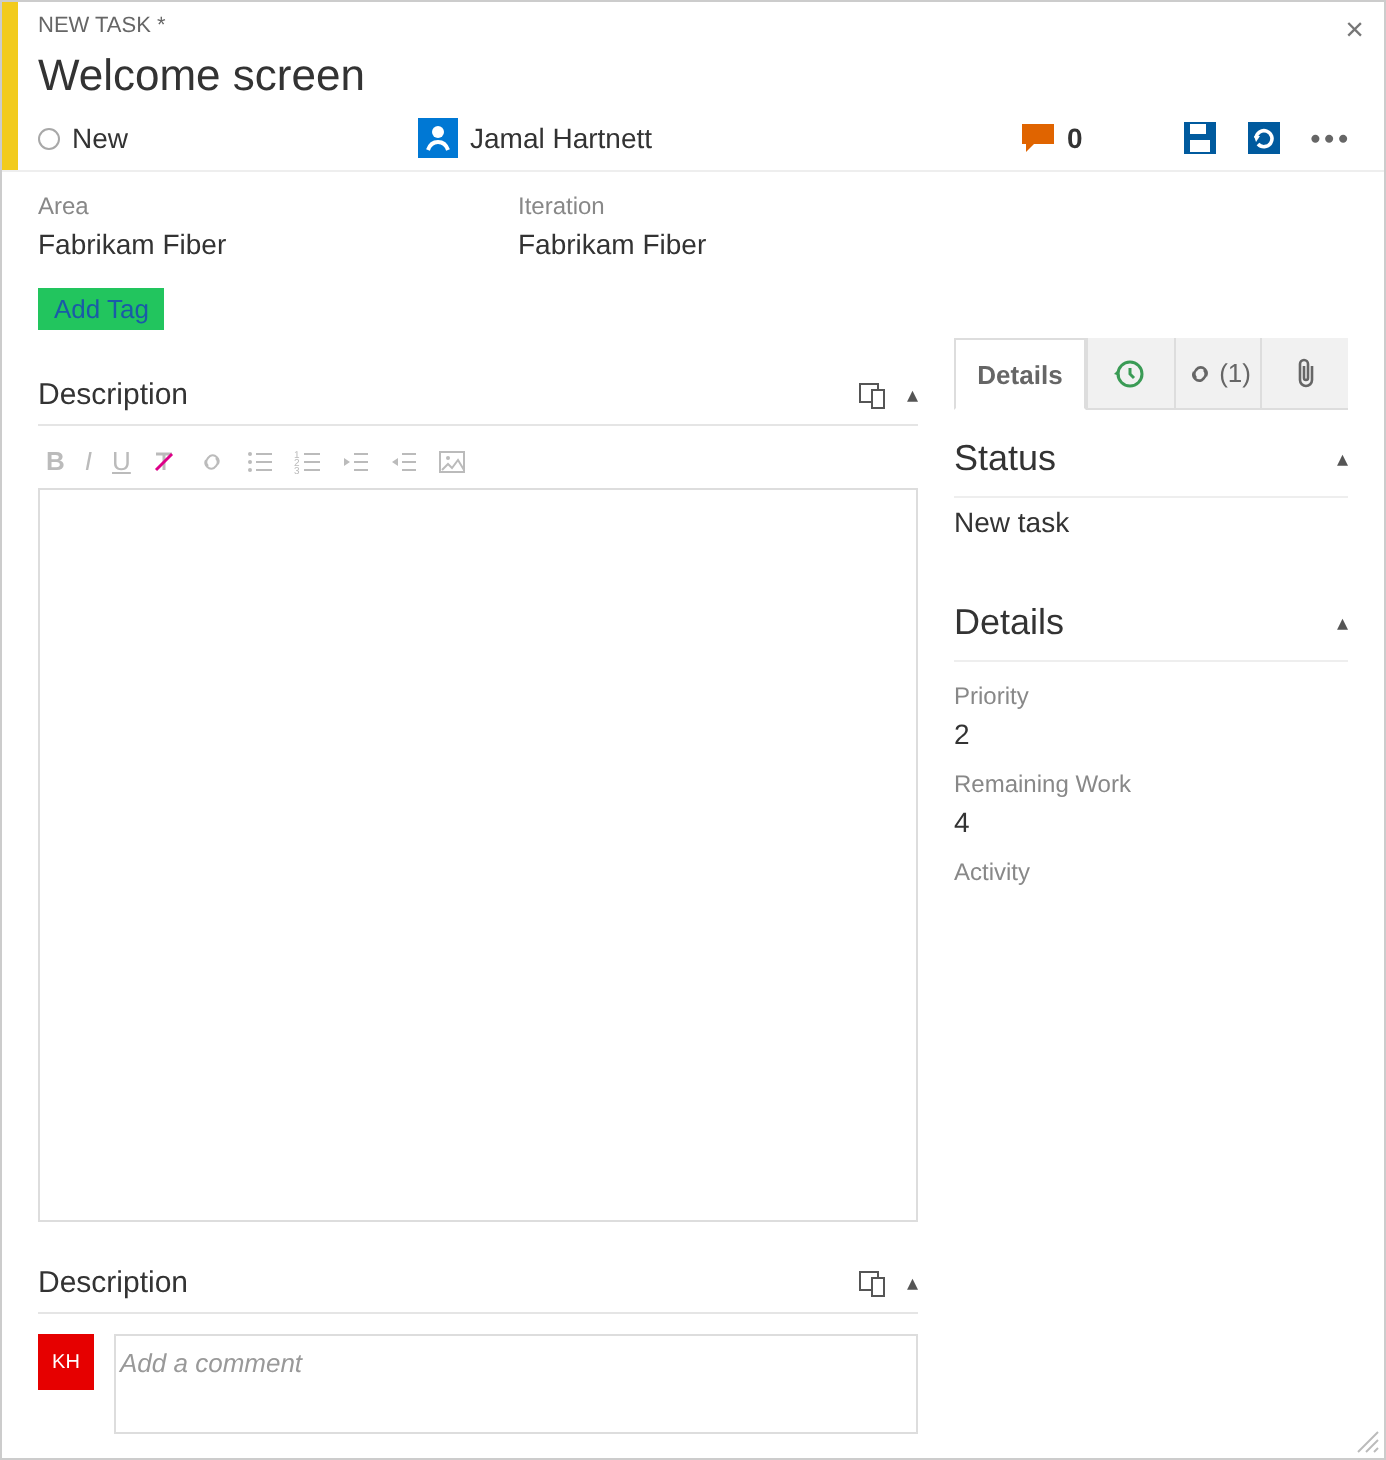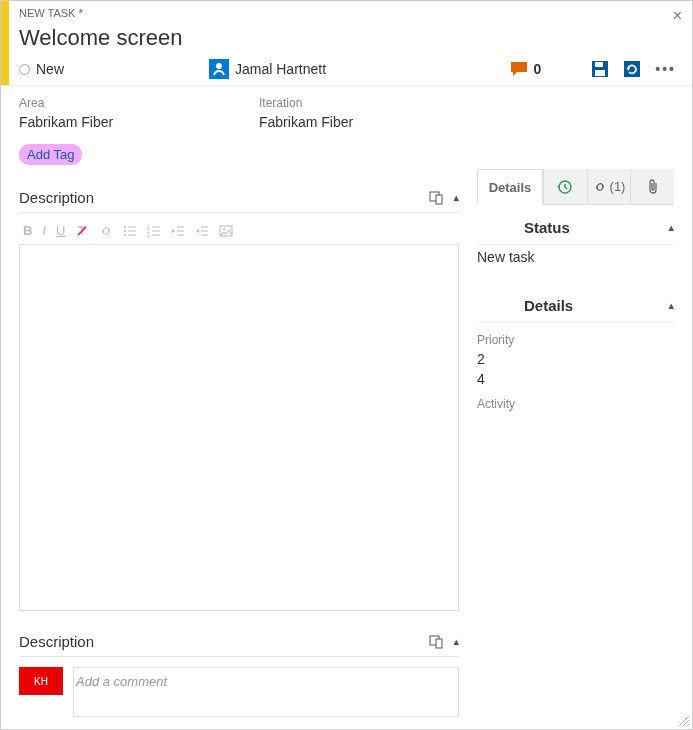--- a/index.html
+++ b/index.html
@@ -118,26 +118,25 @@
     background: #fff;
     border-top: 1px solid #eee;
     flex-wrap: wrap;
   }
   .cls-col { flex: 0 0 240px; }
   .cls-label { font-size: 12px; color: #888; }
   .cls-value { font-size: 14px; color: #333; padding: 4px 0; }
   .tag-row { width:100%; margin-top: 10px; }
   .add-tag {
     display: inline-block;
-    background: #f0abfc;
+    background: #22c55e;
     color: #1a5aa8;
     font-size: 13px;
     padding: 3px 8px;
     cursor: pointer;
-    border-radius: 10px;
   }
   
   .body-area { display: flex; flex: 1; overflow: hidden; }
   .left-col { flex: 1; padding: 12px 18px; display:flex; flex-direction:column; overflow:hidden;}
   .right-col { width: 215px; border-left: 0; padding: 0 18px 0 0; }
   .section-header {
     display: flex;
     align-items: center;
     border-bottom: 1px solid #e5e5e5;
     padding: 4px 0 6px 0;
@@ -154,21 +153,21 @@
     align-items: center;
   }
   .rte-area {
     border: 1px solid #ddd;
     flex: 1;
     min-height: 280px;
     background: #fff;
   }
   .discussion-row { display:flex; gap:10px; margin-top: 10px; }
   .avatar-small {
-    width: 44px;
+    width: 28px;
     height: 28px;
     background: #e60000;
     color: #fff;
     font-size: 10px;
     display:flex; align-items:center; justify-content:center;
     flex-shrink:0;
   }
   .comment-box {
     flex:1;
     border: 1px solid #ddd;
@@ -202,21 +201,21 @@
     position: relative;
     z-index: 1;
     background:#fff;
   }
   .tab-icon { flex: 1; background: #f1f1f1; border-left: 1px solid #ddd; }
   .right-group-header {
     display:flex; align-items:center;
     padding: 14px 0 8px 0;
     border-bottom: 1px solid #eee;
   }
-  .right-group-title { font-size: 15px; font-weight: 700; color:#333; flex:1;margin-left:47px;}
+  .right-group-title { font-size: 18px; font-weight: 400; color:#333; flex:1;}
   .right-field-label { font-size: 12px; color: #888; margin-top: 10px; }
   .right-field-value { font-size: 14px; color: #333; margin-top: 4px; }
   .chev { font-size: 11px; color:#555; }
   .chev-up::before { content: "▴"; }
   .bold-b { font-weight:bold; }
   .ital-i { font-style:italic; }
   .ul-u { text-decoration: underline; }
   svg { display:block; }
 </style>
 </head>
@@ -413,20 +412,21 @@
         <span class="chev chev-up"></span>
       </div>
       <div class="right-field-value">New task</div>
 
       <div class="right-group-header" style="margin-top:18px;">
         <span class="right-group-title">Details</span>
         <span class="chev chev-up"></span>
       </div>
       <div class="right-field-label">Priority</div>
       <div class="right-field-value">2</div>
+      <div class="right-field-label">Remaining Work</div>
       <div class="right-field-value">4</div>
       <div class="right-field-label">Activity</div>
       <div class="right-field-value">&nbsp;</div>
       <div class="right-field-value">&nbsp;</div>
     </div>
   </div>
 
   <div class="resize-grip">
     <svg width="14" height="14" viewBox="0 0 14 14">
       <line x1="3" y1="13" x2="13" y2="3" stroke="#bbb"></line>

